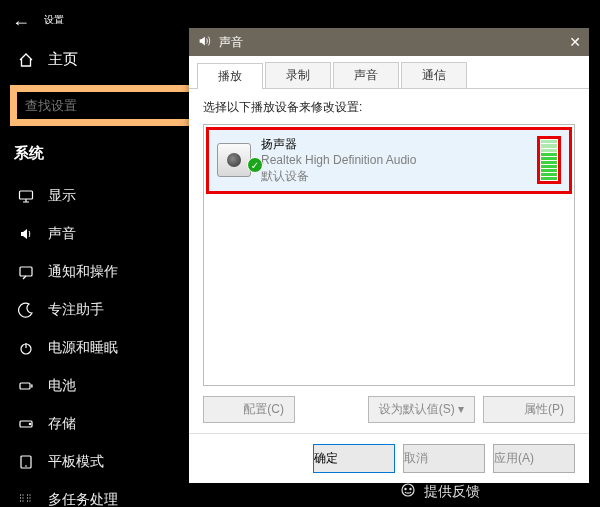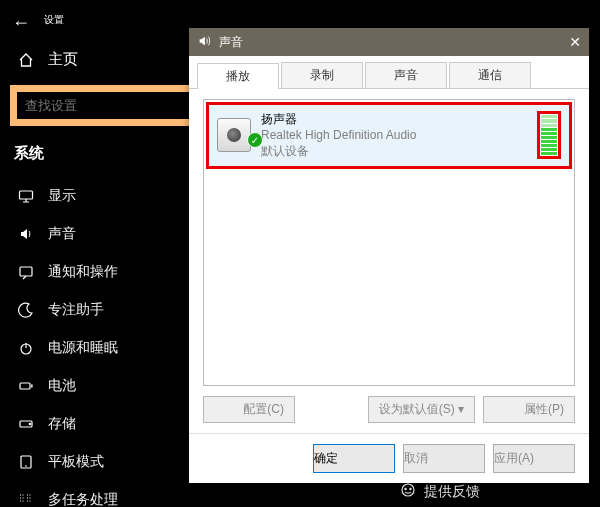--- a/index.html
+++ b/index.html
@@ -16,21 +16,21 @@
   .section-hdr{font-weight:700;font-size:15px;padding:8px 14px 14px 14px}
   .nav-item{display:flex;align-items:center;gap:14px;padding:10px 18px;font-size:14px;color:#eee}
   .nav-item .icon{width:16px;display:flex;justify-content:center;font-size:14px}
   
   .dialog{position:absolute;left:189px;top:28px;width:400px;height:455px;background:#fff;color:#000;box-shadow:0 0 8px rgba(0,0,0,.4);display:flex;flex-direction:column}
   .titlebar{height:28px;background:#6d665b;color:#fff;display:flex;align-items:center;padding:0 8px;font-size:12px}
   .titlebar .spk{margin-right:8px}
   .titlebar .ttl{flex:1}
   .titlebar .close{font-size:14px;cursor:pointer}
   .tabs{display:flex;border-bottom:1px solid #ccc;padding:6px 8px 0 8px;font-size:12px;gap:2px}
-  .tab{padding:4px 28px;border:1px solid #ccc;border-bottom:none;background:#f4f4f4;color:#333;cursor:pointer}
+  .tab{padding:4px 20px;border:1px solid #ccc;border-bottom:none;background:#f4f4f4;color:#333;cursor:pointer}
   .tab.active{background:#fff;position:relative;top:1px}
   .dlg-body{flex:1;padding:10px 14px;display:flex;flex-direction:column}
   .instr{font-size:12px;color:#222;margin-bottom:8px}
   .dev-list{flex:1;border:1px solid #bbb;background:#fff;position:relative;padding:2px}
   .dev-item{display:flex;align-items:center;gap:10px;padding:6px 8px;background:#e9f3fb;border:3px solid #e80000;position:relative}
   .dev-icon{width:32px;height:32px;border:1px solid #999;border-radius:3px;background:linear-gradient(#fafafa,#d8d8d8);display:flex;align-items:center;justify-content:center;position:relative}
   .dev-icon::after{content:"";width:14px;height:14px;border-radius:50%;background:radial-gradient(circle at 40% 40%,#888,#333)}
   .dev-check{position:absolute;left:30px;bottom:4px;width:14px;height:14px;border-radius:50%;background:#1aa61a;display:flex;align-items:center;justify-content:center;color:#fff;font-size:10px;border:1px solid #fff}
   .dev-texts{flex:1;font-size:12px;line-height:1.35}
   .dev-name{color:#000}
@@ -165,20 +165,21 @@
       <span class="ttl">声音</span>
       <span class="close">✕</span>
     </div>
     <div class="tabs" id="tabs">
         <div class="tab active">播放</div>
         <div class="tab">录制</div>
         <div class="tab">声音</div>
         <div class="tab">通信</div>
       </div>
     <div class="dlg-body">
+      <div class="instr">选择以下播放设备来修改设置:</div>
       <div class="dev-list">
         <div class="dev-item">
           <div style="position:relative">
             <div class="dev-icon"></div>
             <div class="dev-check">✓</div>
           </div>
           <div class="dev-texts">
             <div class="dev-name">扬声器</div>
             <div class="dev-sub">Realtek High Definition Audio</div>
             <div class="dev-def">默认设备</div>

